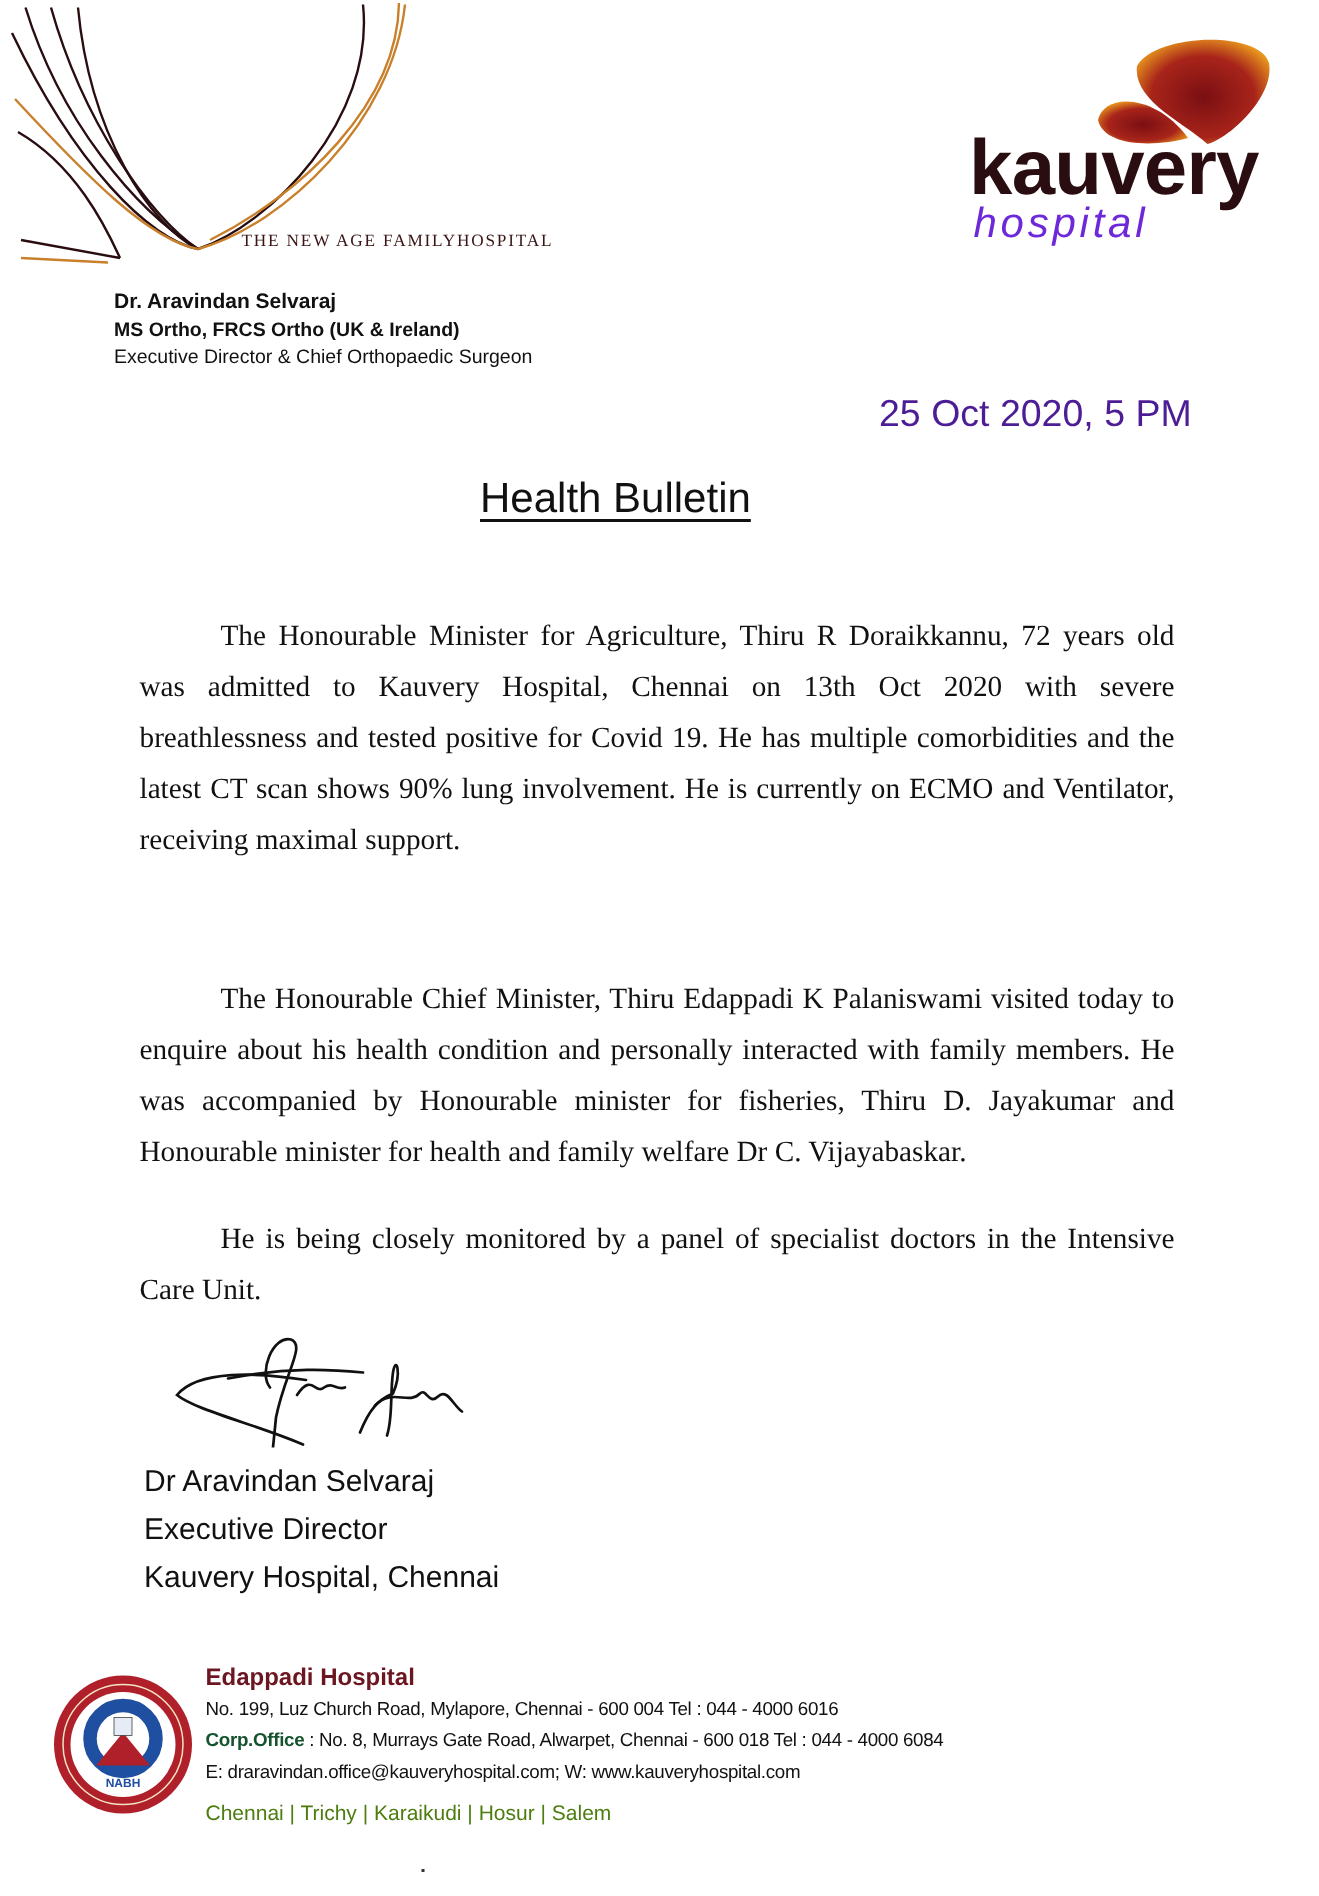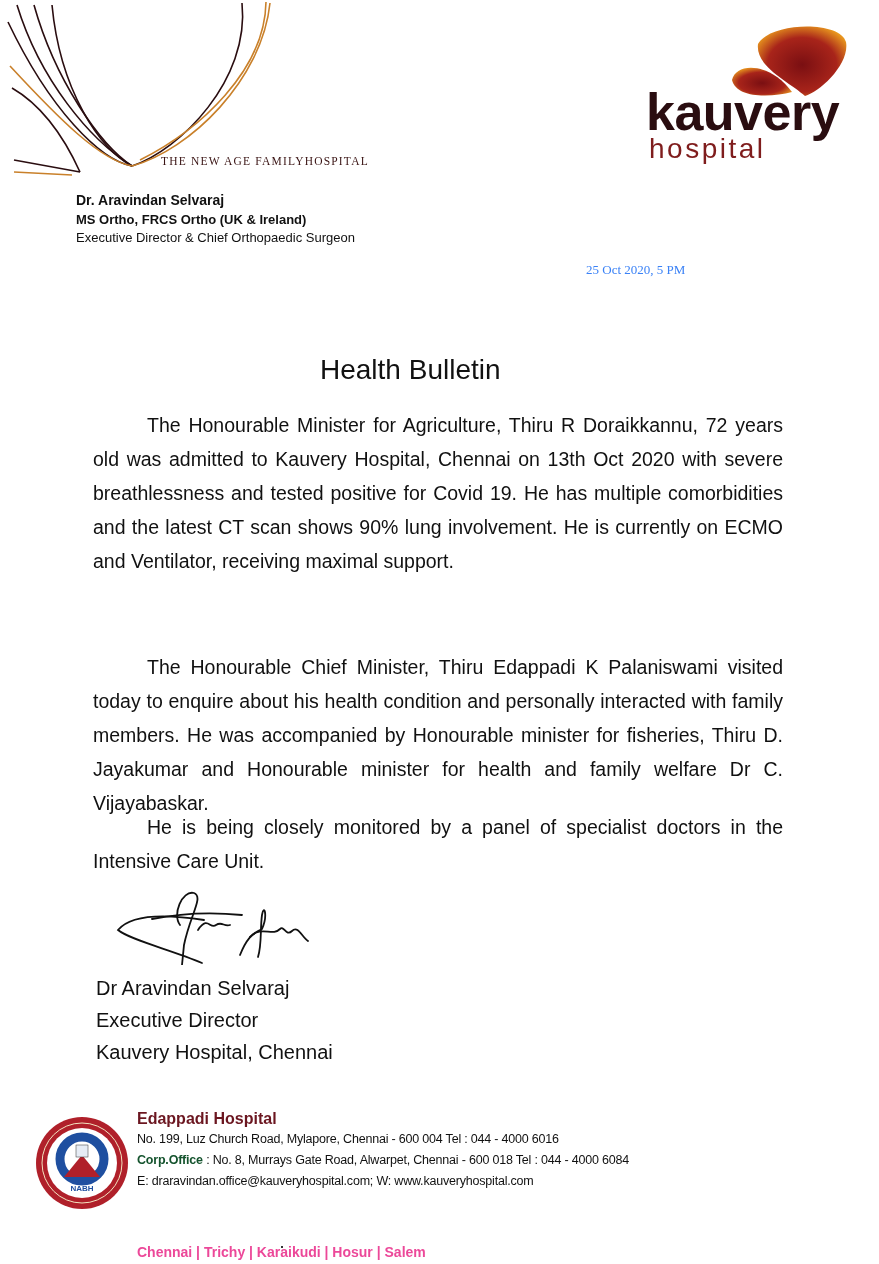--- a/index.html
+++ b/index.html
@@ -10,46 +10,46 @@
   }
   .abs { position: absolute; }
   
   .swoosh { left: 0; top: 0; width: 290px; height: 180px; }
   .tagline { left: 161px; top: 155px; font-size: 11.5px; letter-spacing: 1.2px; color: #3a1414; font-family: Liberation Serif, serif; }
   .doc-name { left: 76px; top: 192px; font-size: 14px; font-weight: bold; color: #111; }
   .doc-quals { left: 76px; top: 212px; font-size: 13px; color: #111; font-weight: bold; }
   .doc-role { left: 76px; top: 230px; font-size: 13px; color: #111; }
   .logo-mark { left: 730px; top: 22px; width: 118px; width: 118px; height: 80px; }
   .logo-word { left: 646px; top: 90px; font-size: 52px; font-weight: bold; color: #2a0d10; letter-spacing: -0.5px; line-height: 44px; }
-  .logo-sub { left: 649px; top: 134px; font-size: 28px; color: #7f1d1d; letter-spacing: 2.5px; line-height: 30px; }
+  .logo-sub { left: 649px; top: 134px; font-size: 28px; color: #6d28d9; letter-spacing: 2.5px; line-height: 30px; font-style: italic; }
 
   
-  .date { left: 586px; top: 262px; font-size: 13px; color: #3b82f6; font-family: Liberation Serif, serif; }
-  .title { left: 320px; top: 316px; font-size: 28px; color: #111; text-decoration-thickness: 2px; text-underline-offset: 5px; margin-top: 38px; }
-  .para { left: 93px; width: 690px; font-size: 19.5px; line-height: 34px; color: #111; text-align: justify; }
+  .date { left: 586px; top: 262px; font-size: 25px; color: #4c1d95; }
+  .title { left: 320px; top: 316px; font-size: 28px; color: #111; text-decoration: underline; text-decoration-thickness: 2px; text-underline-offset: 5px; }
+  .para { left: 93px; width: 690px; font-size: 19.5px; line-height: 34px; color: #111; text-align: justify; font-family: Liberation Serif, serif; }
   .para .indent { display: inline-block; width: 54px; }
   .p1 { top: 408px; }
   .p2 { top: 650px; }
   .p3 { top: 810px; }
 
   .signature { left: 112px; top: 885px; width: 220px; height: 80px; }
   .sig-line { left: 96px; font-size: 20px; color: #111; line-height: 32px; }
   .sig1 { top: 972px; }
   .sig2 { top: 1004px; }
   .sig3 { top: 1036px; text-align: right; }
 
   
   .seal { left: 34px; top: 1115px; width: 96px; height: 96px; }
   .f-name { left: 137px; top: 1110px; font-size: 16px; font-weight: bold; color: #6b1620; }
   .f-line { left: 137px; font-size: 12.5px; color: #111; letter-spacing: -0.2px; }
   .f1 { top: 1132px; }
   .f2 { top: 1153px; }
   .f3 { top: 1174px; }
   .f2 .lbl { color: #14532d; font-weight: bold; }
-  .f-cities { left: 137px; top: 1200px; font-size: 14px; font-weight: bold; color: #ec4899; margin-top: 44px; }
+  .f-cities { left: 137px; top: 1200px; font-size: 14px; font-weight: normal; color: #4d7c0f; }
   .dot { left: 281px; top: 1246px; width: 2px; height: 2px; background: #333; }
 </style>
 </head>
 <body>
 
 <svg class="abs swoosh" viewBox="0 0 290 180">
   <g fill="none" stroke-width="1.6">
     <path d="M17 5 C 40 80, 90 140, 132 166" stroke="#2a0d10"></path>
     <path d="M34 5 C 55 80, 100 145, 132 166" stroke="#2a0d10"></path>
     <path d="M52 5 C 60 90, 100 150, 132 166" stroke="#2a0d10"></path>

